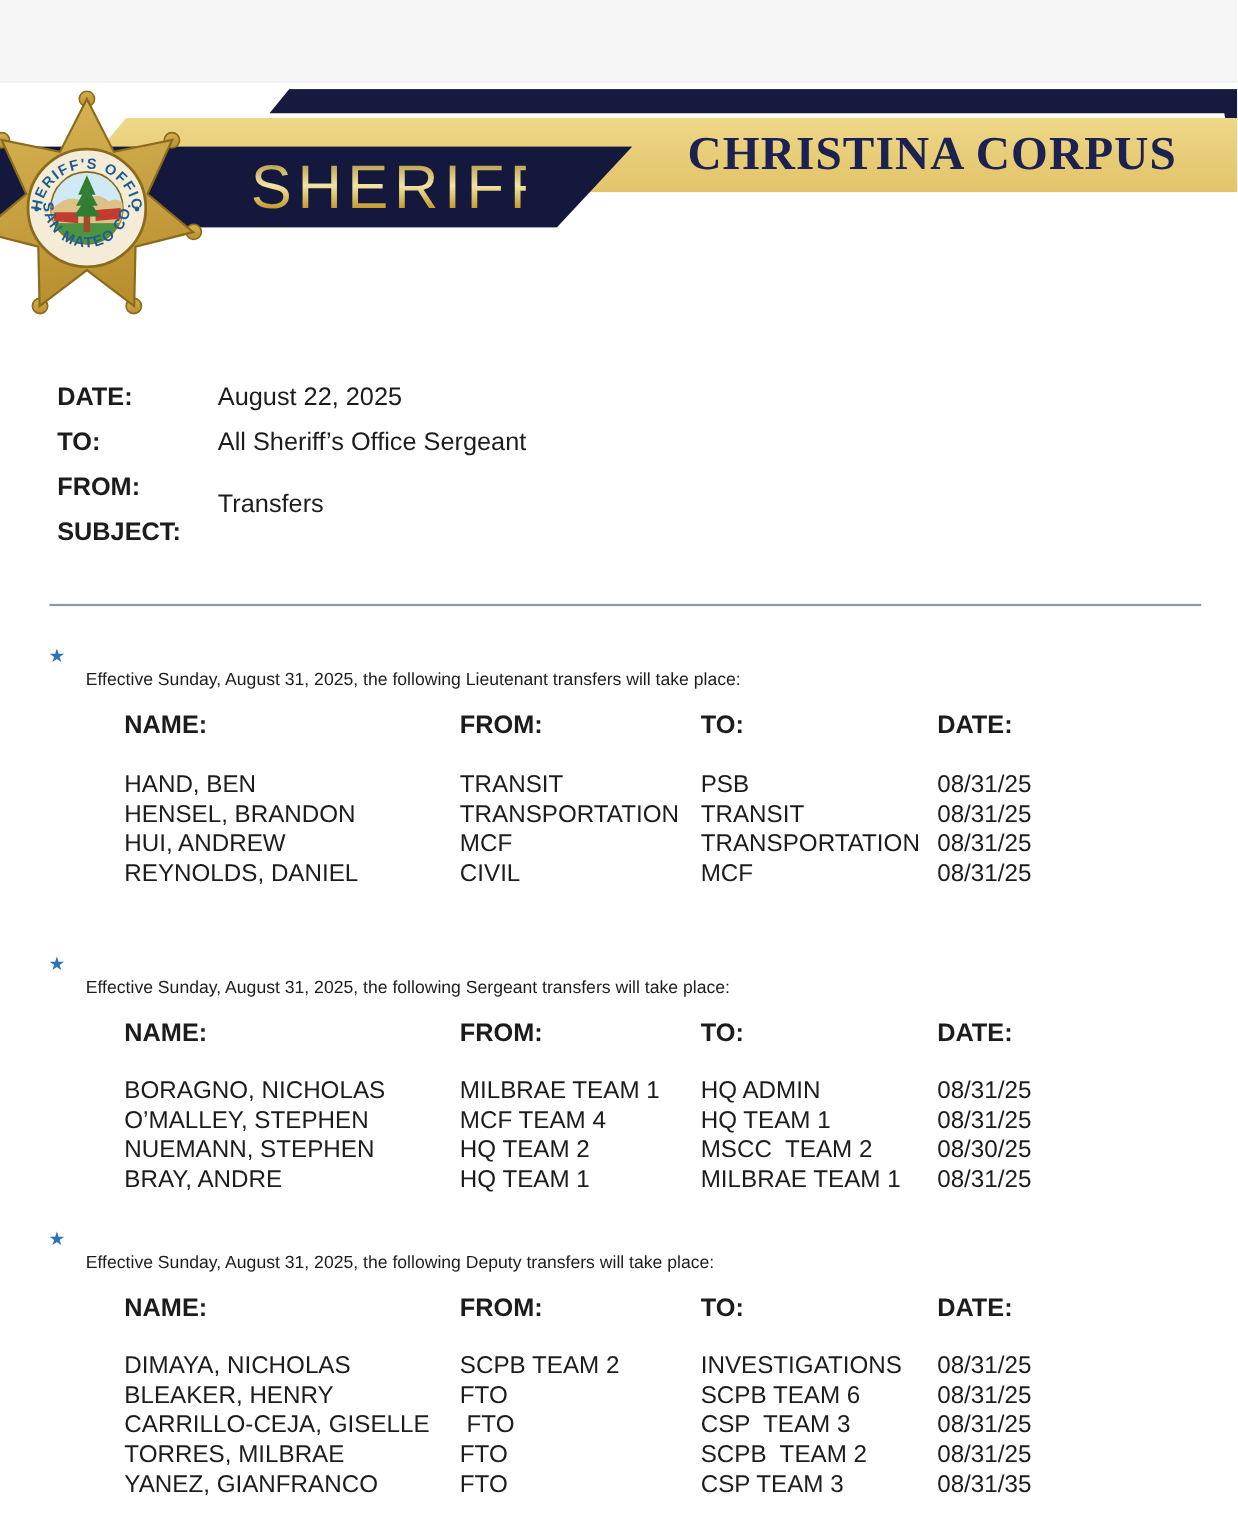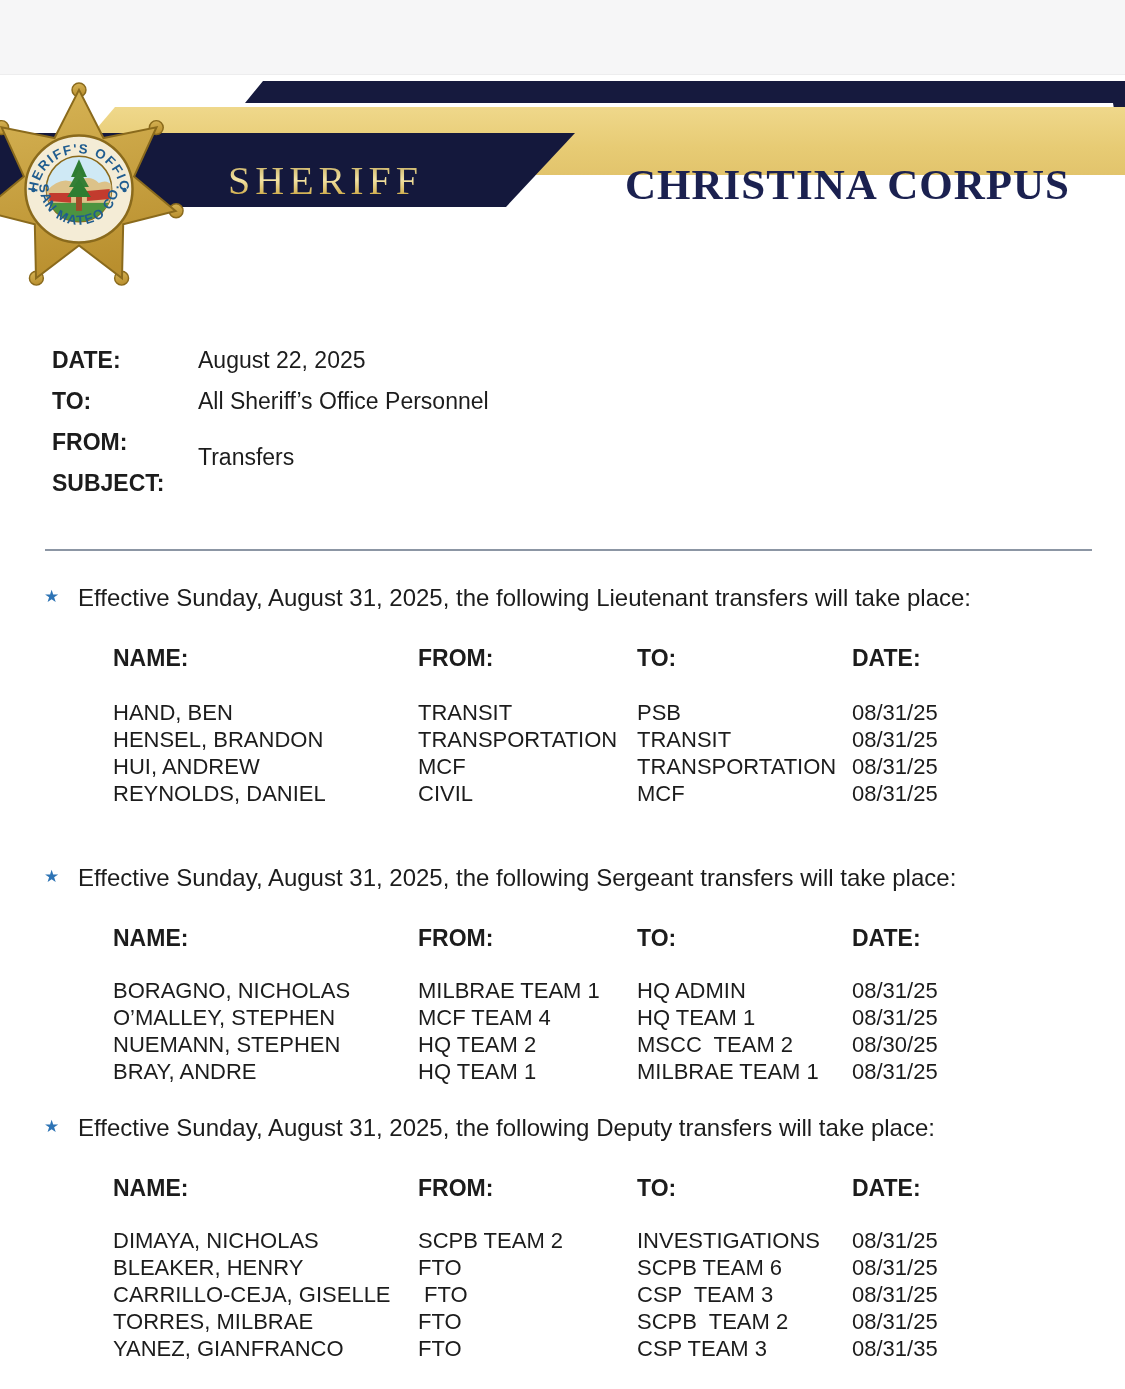--- a/index.html
+++ b/index.html
@@ -11,36 +11,36 @@
   
   .topbar{left:0;top:0;width:1125px;height:74px;background:#f6f6f7;border-bottom:1px solid #ededee;}
   
   .strip-navy{left:0;top:81px;width:1125px;height:94px;background:#161a3e;
     clip-path:polygon(263px 0,1125px 0,1125px 94px,1113px 22px,245px 22px);}
   .band-gold{left:0;top:107px;width:1125px;height:68px;
     background:linear-gradient(180deg,#efd88b 0%,#e7cb74 60%,#e2c46c 100%);
     clip-path:polygon(115px 0,1125px 0,1125px 68px,57px 68px);}
   .ribbon-navy{left:0;top:133px;width:580px;height:74px;background:#14183c;
     clip-path:polygon(0 0,575px 0,506px 74px,0 74px);}
-  .ribbon-title{left:228px;top:149px;width:250px;height:64px;line-height:64px;
-    font-family:Liberation Serif, serif;font-size:40px;letter-spacing:5px;font-weight:400;
+  .ribbon-title{left:228px;top:138px;width:250px;height:64px;line-height:64px;
+    font-family:Liberation Sans, sans-serif;font-size:56px;letter-spacing:5px;font-weight:400;
     background:linear-gradient(180deg,#9c7c20 0%,#f3e3a4 48%,#c49b2e 80%,#8f6f1d 100%);
     -webkit-background-clip:text;background-clip:text;color:transparent;}
   .sheriff-name{left:580px;top:107px;width:535px;height:68px;line-height:68px;text-align:center;
-    font-family:"Liberation Serif", serif;font-weight:700;font-size:43px;color:#1b2150;letter-spacing:1px;margin-top:44px;}
+    font-family:"Liberation Serif", serif;font-weight:700;font-size:43px;color:#1b2150;letter-spacing:1px;}
   .office-name{left:500px;top:184px;width:600px;text-align:right;padding-right:25px;box-sizing:border-box;
     font-family:"Liberation Serif", serif;font-weight:700;font-size:28px;color:#1b2150;letter-spacing:0.5px;}
   .badge{left:-30px;top:80px;width:218px;height:218px;}
   
   .memo-label{left:52px;width:140px;font-weight:700;font-size:23px;}
   .memo-value{left:198px;font-size:23px;}
   .divider{left:45px;top:549px;width:1047px;height:2px;background:#8c96a4;}
   
   .bullet{left:44px;width:22px;font-size:17px;color:#2e74b5;}
-  .heading{left:78px;font-size:24px;}
+  .heading{left:78px;font-size:16px;margin-top:26px;}
   .col-hdr{font-weight:700;font-size:23px;white-space:pre;}
   .cell{font-size:22px;white-space:pre;}
   .c1{left:113px;} .c2{left:418px;} .c3{left:637px;} .c4{left:852px;}
 </style>
 </head>
 <body>
 
 <div class="page">
 
   <div class="abs topbar"></div>
@@ -97,21 +97,21 @@
     <text font-family="Liberation Sans, sans-serif" font-size="13.5" font-weight="700" fill="#1f5c8f" letter-spacing="1.5">
       <textPath href="#arcBot" startOffset="50%" text-anchor="middle">SAN MATEO CO.</textPath>
     </text>
     <circle cx="-46" cy="1" r="2.2" fill="#1f5c8f"></circle>
     <circle cx="46" cy="1" r="2.2" fill="#1f5c8f"></circle>
   </svg>
 
   <div class="abs memo-label" style="top:347px">DATE:</div>
   <div class="abs memo-value" style="top:347px">August 22, 2025</div>
   <div class="abs memo-label" style="top:388px">TO:</div>
-  <div class="abs memo-value" style="top:388px">All Sheriff’s Office Personnel</div>
+  <div class="abs memo-value" style="top:388px">All Sheriff’s Office Sergeant</div>
   <div class="abs memo-label" style="top:429px">FROM:</div>
   <div class="abs memo-label" style="top:470px">SUBJECT:</div>
   <div class="abs memo-value" style="top:444px">Transfers</div>
 
   <div class="abs divider"></div>
 
   <div class="abs bullet" style="top:586px">★</div>
   <div class="abs heading" style="top:584px">Effective Sunday, August 31, 2025, the following Lieutenant transfers will take place:</div>
 
   <div class="abs col-hdr c1" style="top:645px">NAME:</div>

